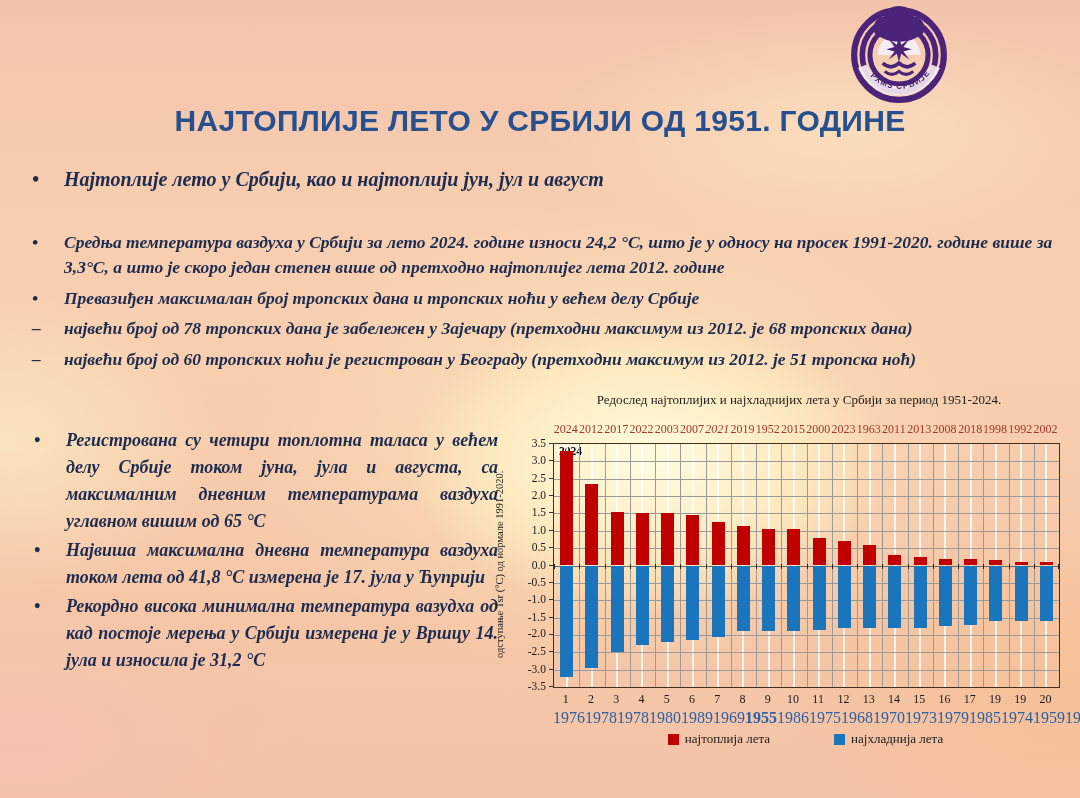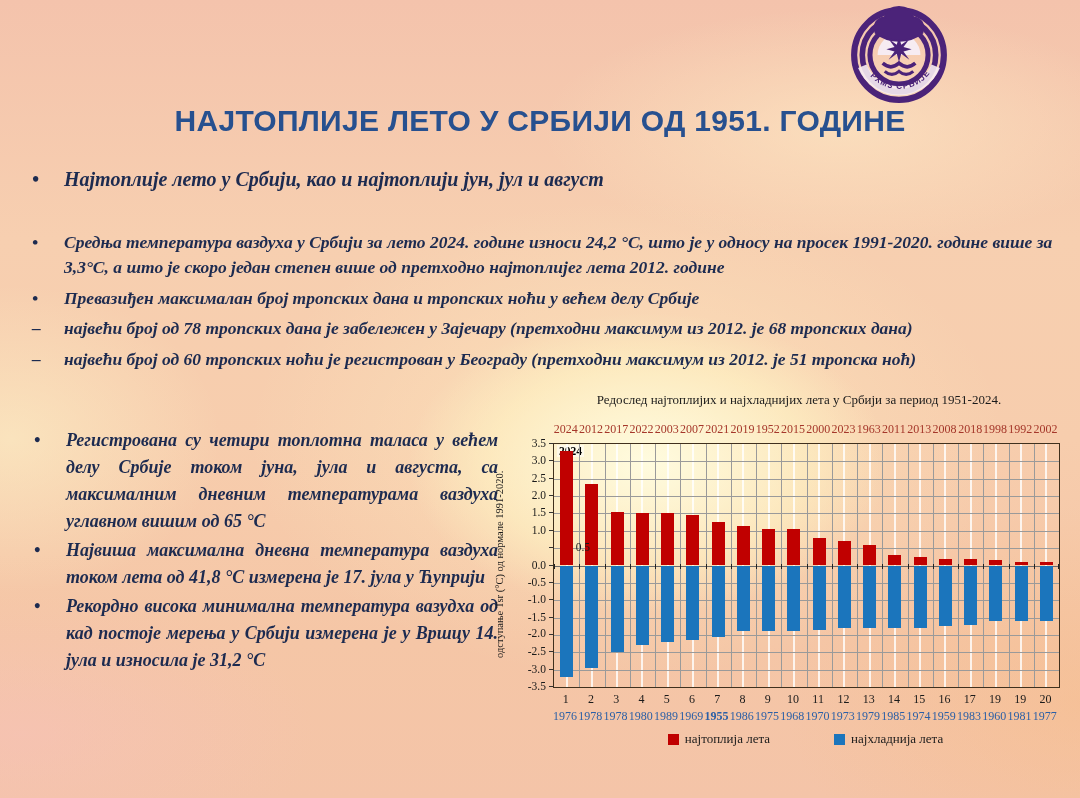--- a/index.html
+++ b/index.html
@@ -50,21 +50,21 @@
   .annotation{position:absolute; top:1px; left:3px; font-size:11.5px; font-weight:bold; color:#000;
               background:rgba(255,255,255,0.55); padding:0 2px;}
   .ytick{position:absolute; left:0; width:46px; text-align:right; font-size:11.5px;}
   .ymark{position:absolute; left:49px; width:4px; height:1px; background:#333;}
   .ylabel{position:absolute; left:-6px; top:57px; height:243px; width:16px;
           writing-mode:vertical-rl; transform:rotate(180deg); text-align:center;
           font-size:10.5px; color:#1a1a1a;}
   .row-ranks{position:absolute; left:53px; top:306px; width:505px; display:flex;}
   .row-ranks .cell{flex:1; text-align:center; font-size:12px; color:#1a1a1a;}
   .row-years{position:absolute; left:53px; top:323px; width:505px; display:flex;}
-  .row-years .cell{flex:1; text-align:left; font-size:12px; color:#2b5fa6;}
+  .row-years .cell{flex:1; text-align:right; font-size:16px; color:#2b5fa6;}
   .legend{position:absolute; left:53px; top:345px; width:505px; display:flex; justify-content:center; gap:64px; font-size:13px;}
   .legend-item{display:flex; align-items:center;}
   .swatch{display:inline-block; width:11px; height:11px; margin-right:6px;}
 </style>
 </head>
 <body>
 
 <div class="page">
 
 
@@ -131,21 +131,21 @@
   <div class="chart">
     <div class="chart-title">Редослед најтоплијих и најхладнијих лета у Србији за период 1951-2024.</div>
     <div class="ylabel">одступање Tsr (°C) од нормале 1991-2020.</div>
     <div class="row-top">
         <div class="cell" style="color: rgb(165, 55, 42);">2024</div>
         <div class="cell" style="color: rgb(165, 55, 42);">2012</div>
         <div class="cell" style="color: rgb(165, 55, 42);">2017</div>
         <div class="cell" style="color: rgb(165, 55, 42);">2022</div>
         <div class="cell" style="color: rgb(165, 55, 42);">2003</div>
         <div class="cell" style="color: rgb(165, 55, 42);">2007</div>
-        <div class="cell" style="color: rgb(165, 55, 42);">2021</div>
+        <div class="cell" style="color: rgb(165, 55, 42); font-style: italic;">2021</div>
         <div class="cell" style="color: rgb(165, 55, 42);">2019</div>
         <div class="cell" style="color: rgb(165, 55, 42);">1952</div>
         <div class="cell" style="color: rgb(165, 55, 42);">2015</div>
         <div class="cell" style="color: rgb(165, 55, 42);">2000</div>
         <div class="cell" style="color: rgb(165, 55, 42);">2023</div>
         <div class="cell" style="color: rgb(165, 55, 42);">1963</div>
         <div class="cell" style="color: rgb(165, 55, 42);">2011</div>
         <div class="cell" style="color: rgb(165, 55, 42);">2013</div>
         <div class="cell" style="color: rgb(165, 55, 42);">2008</div>
         <div class="cell" style="color: rgb(165, 55, 42); text-align: right;">2018</div>
@@ -275,21 +275,21 @@
         <div class="ytick" style="top: 68.3571px;">3.0</div>
         <div class="ymark" style="top: 74.3571px;"></div>
         <div class="ytick" style="top: 85.7143px;">2.5</div>
         <div class="ymark" style="top: 91.7143px;"></div>
         <div class="ytick" style="top: 103.071px;">2.0</div>
         <div class="ymark" style="top: 109.071px;"></div>
         <div class="ytick" style="top: 120.429px;">1.5</div>
         <div class="ymark" style="top: 126.429px;"></div>
         <div class="ytick" style="top: 137.786px;">1.0</div>
         <div class="ymark" style="top: 143.786px;"></div>
-        <div class="ytick" style="top: 155.143px; padding-left: 44px;">0.5</div>
+        <div class="ytick" style="top: 155.143px;">0.5</div>
         <div class="ymark" style="top: 161.143px;"></div>
         <div class="ytick" style="top: 172.5px;">0.0</div>
         <div class="ymark" style="top: 178.5px;"></div>
         <div class="ytick" style="top: 189.857px;">-0.5</div>
         <div class="ymark" style="top: 195.857px;"></div>
         <div class="ytick" style="top: 207.214px;">-1.0</div>
         <div class="ymark" style="top: 213.214px;"></div>
         <div class="ytick" style="top: 224.571px;">-1.5</div>
         <div class="ymark" style="top: 230.571px;"></div>
         <div class="ytick" style="top: 241px;">-2.0</div>

